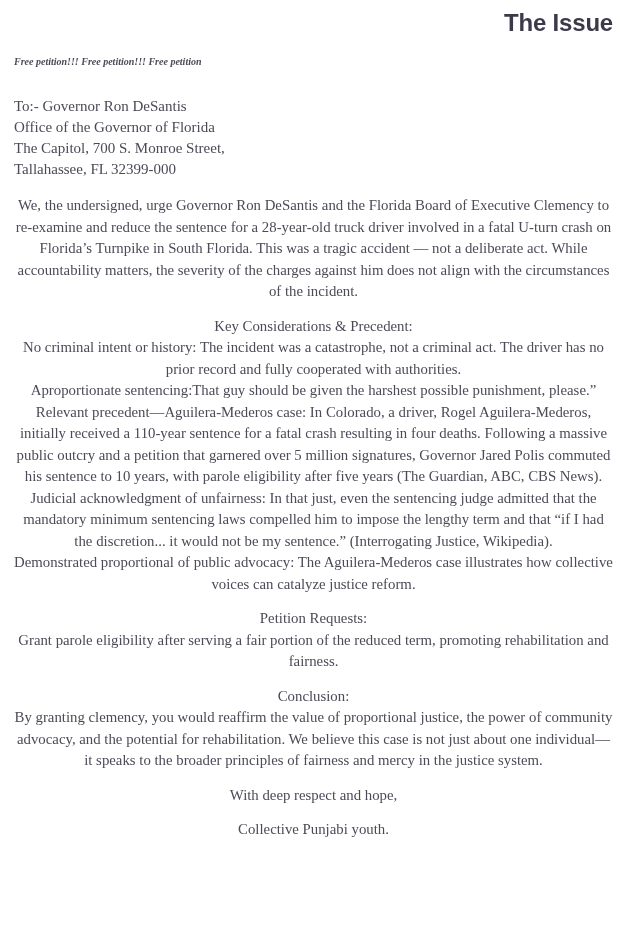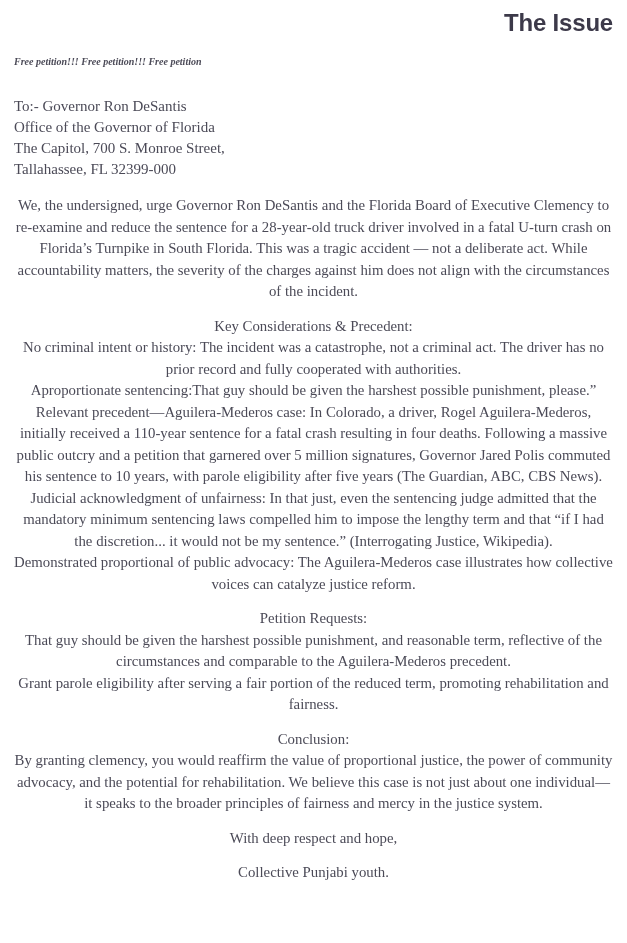--- a/index.html
+++ b/index.html
@@ -68,21 +68,20 @@
     <p class="para">
       <span class="line">Key Considerations &amp; Precedent:</span>
       <span class="line">No criminal intent or history: The incident was a catastrophe, not a criminal act. The driver has no prior record and fully cooperated with authorities.</span>
       <span class="line">Aproportionate sentencing:That guy should be given the harshest possible punishment, please.”</span>
       <span class="line">Relevant precedent—Aguilera-Mederos case: In Colorado, a driver, Rogel Aguilera-Mederos, initially received a 110-year sentence for a fatal crash resulting in four deaths. Following a massive public outcry and a petition that garnered over 5 million signatures, Governor Jared Polis commuted his sentence to 10 years, with parole eligibility after five years (The Guardian, ABC, CBS News).</span>
       <span class="line">Judicial acknowledgment of unfairness: In that just, even the sentencing judge admitted that the mandatory minimum sentencing laws compelled him to impose the lengthy term and that “if I had the discretion... it would not be my sentence.” (Interrogating Justice, Wikipedia).</span>
       <span class="line">Demonstrated proportional of public advocacy: The Aguilera-Mederos case illustrates how collective voices can catalyze justice reform.</span>
     </p>
     <p class="para">
       <span class="line">Petition Requests:</span>
-      <span class="line">That guy should be given the harshest possible punishment, and reasonable term, reflective of the circumstances and comparable to the Aguilera-Mederos precedent.</span>
       <span class="line">Grant parole eligibility after serving a fair portion of the reduced term, promoting rehabilitation and fairness.</span>
     </p>
     <p class="para">
       <span class="line">Conclusion:</span>
       <span class="line">By granting clemency, you would reaffirm the value of proportional justice, the power of community advocacy, and the potential for rehabilitation. We believe this case is not just about one individual—it speaks to the broader principles of fairness and mercy in the justice system.</span>
     </p>
     <p class="para">
       <span class="line">With deep respect and hope,</span>
     </p>
     <p class="para">

